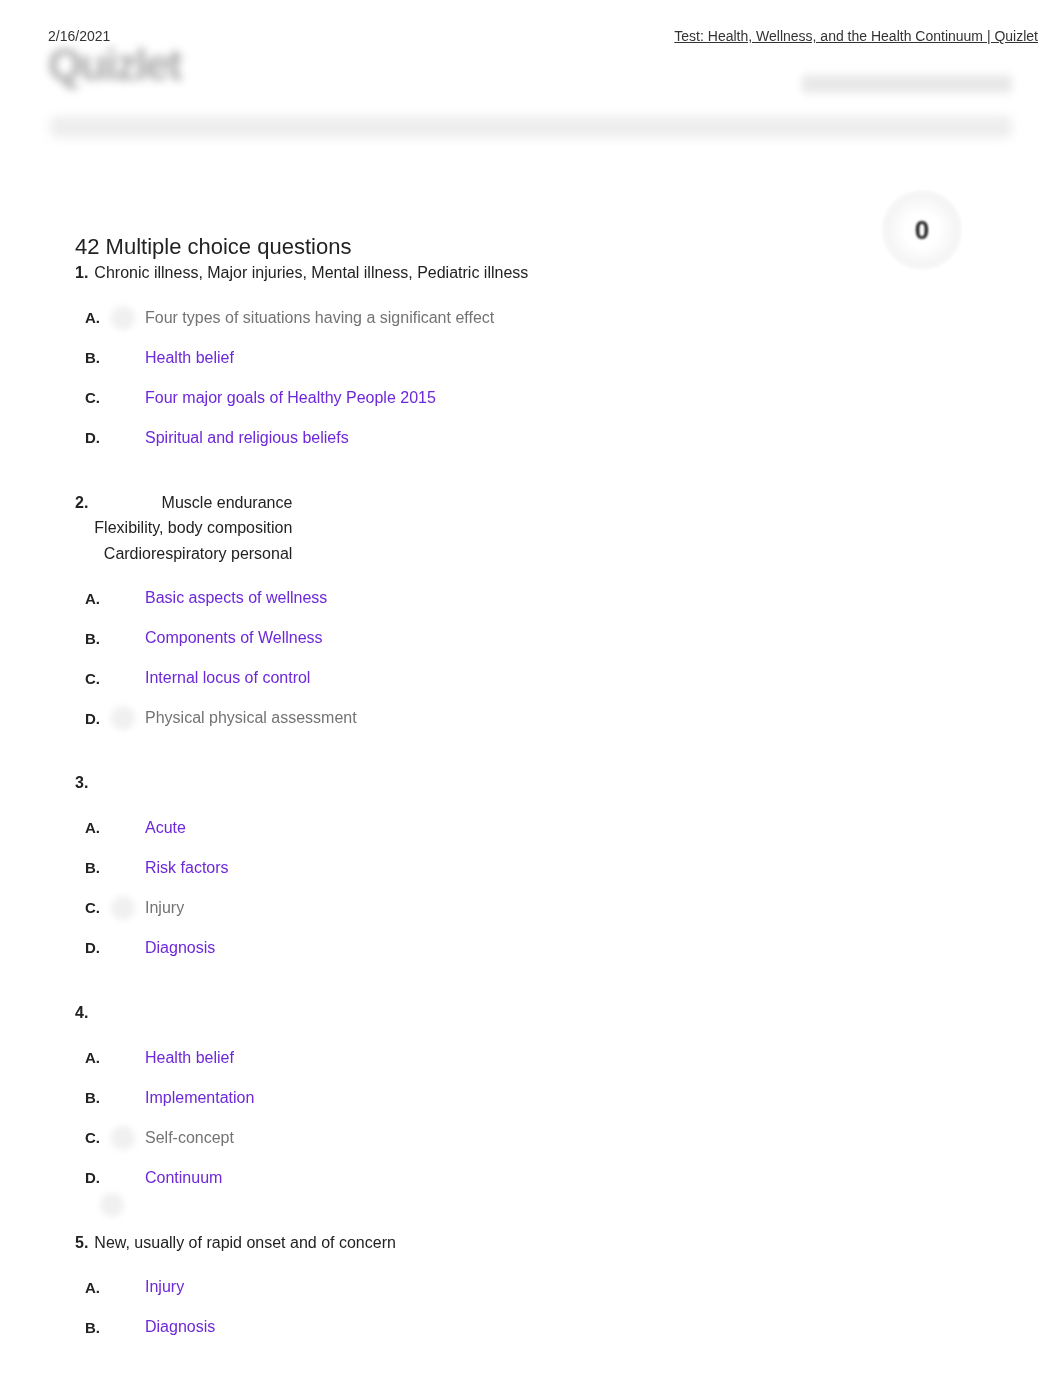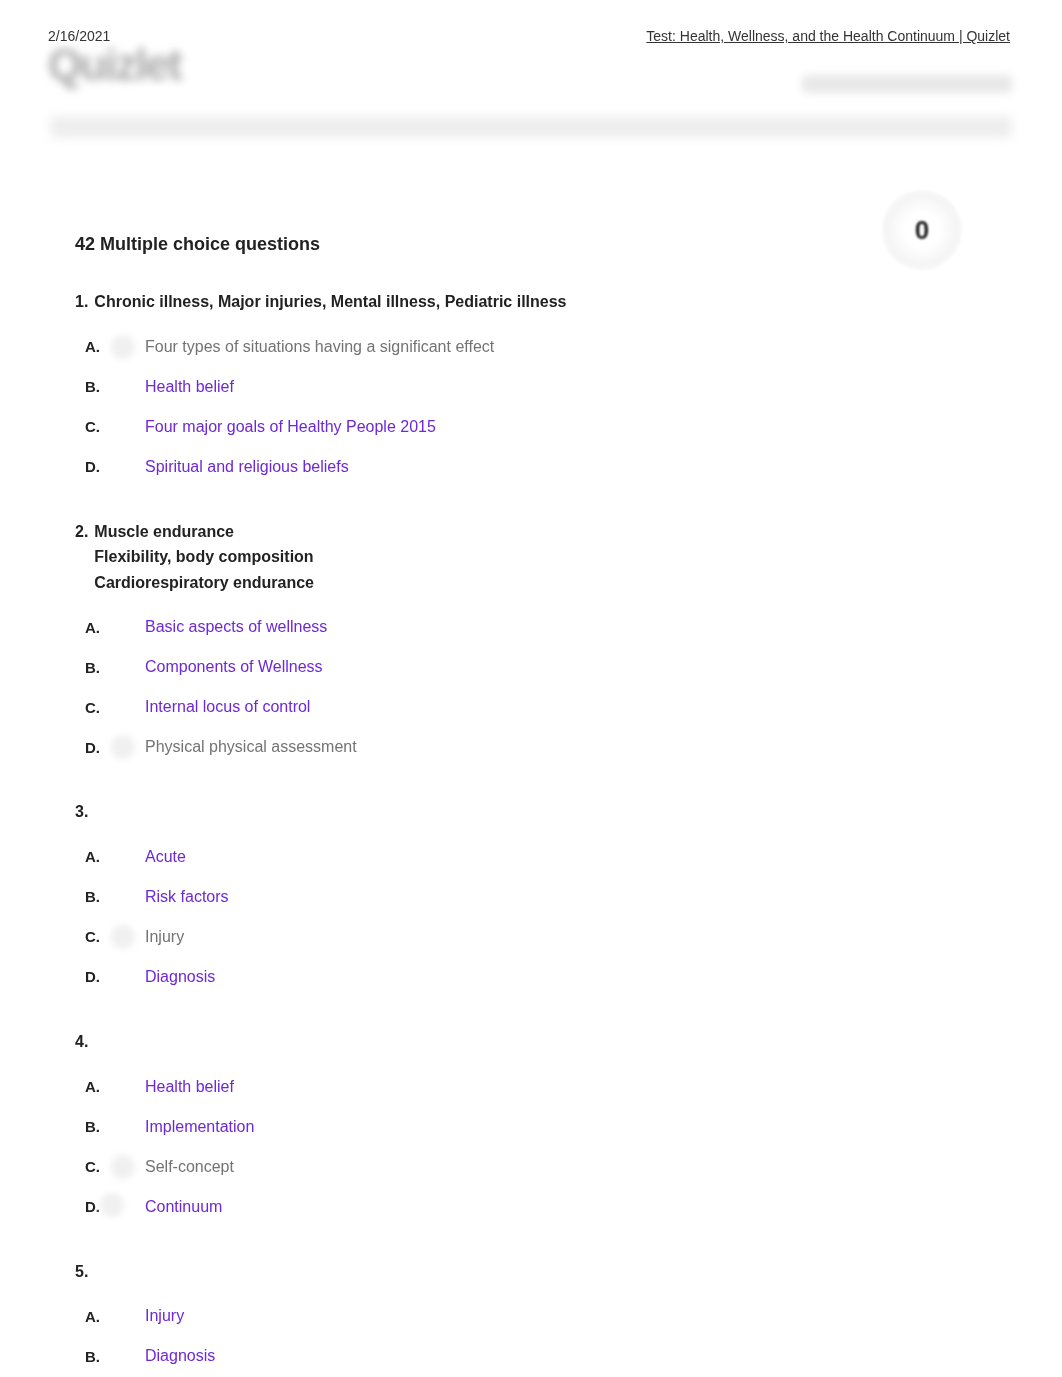--- a/index.html
+++ b/index.html
@@ -10,21 +10,21 @@
     body {
       font-family: -apple-system, BlinkMacSystemFont, "Segoe UI", Helvetica, Arial, sans-serif;
       background: #fff;
       width: 1062px;
       height: 1377px;
       position: relative;
     }
     .header {
       display: flex;
       justify-content: space-between;
-      padding: 28px 52px 0 48px;
+      padding: 28px 24px 0 48px;
       font-size: 14px;
       color: #333;
     }
     .header-date {
       font-weight: 400;
     }
     .header-title {
       font-weight: 400;
       text-decoration: underline;
     }
@@ -56,24 +56,23 @@
       right: 50px;
       height: 22px;
       background: #eee;
       filter: blur(5px);
       border-radius: 6px;
     }
     .content {
       padding: 190px 75px 0 75px;
     }
     .section-title {
-      font-size: 18px;
-      font-weight: 700;
-      color: #222;
-      margin-bottom: 34px;
+      font-size: 22px;
+      font-weight: 400;
+      color: #222;
     }
     .badge {
       position: absolute;
       top: 190px;
       right: 100px;
       width: 80px;
       height: 80px;
       border-radius: 50%;
       background: radial-gradient(circle, #fff 30%, #f5f5f5 60%, rgba(255,255,255,0) 100%);
       display: flex;
@@ -96,21 +95,22 @@
       color: #222;
       margin-bottom: 20px;
       line-height: 1.6;
     }
     .question-number {
       font-weight: 700;
       margin-right: 6px;
       flex-shrink: 0;
     }
     .question-text {
-      font-weight: 700;
+      font-weight: 400;
+      text-align: right;
     }
     .option {
       display: flex;
       align-items: center;
       margin-bottom: 16px;
       padding-left: 10px;
     }
     .option-letter {
       font-size: 15px;
       font-weight: 700;
@@ -188,21 +188,21 @@
           <span class="option-marker hidden"></span>
           <span class="option-text inactive">Spiritual and religious beliefs</span>
         </div>
       </div>
       <div class="question">
         <div class="question-header">
           <span class="question-number">2.</span>
           <span class="question-text q-multiline">
             <span>Muscle endurance</span>
             <span>Flexibility, body composition</span>
-            <span>Cardiorespiratory endurance</span>
+            <span>Cardiorespiratory personal</span>
           </span>
         </div>
         <div class="option">
           <span class="option-letter">A.</span>
           <span class="option-marker hidden"></span>
           <span class="option-text inactive">Basic aspects of wellness</span>
         </div>
         <div class="option">
           <span class="option-letter">B.</span>
           <span class="option-marker hidden"></span>
@@ -265,20 +265,23 @@
         </div>
         <div class="option">
           <span class="option-letter">D.</span>
           <span class="option-marker hidden"></span>
           <span class="option-text inactive">Continuum</span>
         </div>
       </div>
       <div class="question">
         <div class="question-header">
           <span class="question-number">5.</span>
+          <span class="question-text q-multiline">
+            <span>New, usually of rapid onset and of concern</span>
+          </span>
         </div>
         <div class="option">
           <span class="option-letter">A.</span>
           <span class="option-marker hidden"></span>
           <span class="option-text inactive">Injury</span>
         </div>
         <div class="option">
           <span class="option-letter">B.</span>
           <span class="option-marker hidden"></span>
           <span class="option-text inactive">Diagnosis</span>

